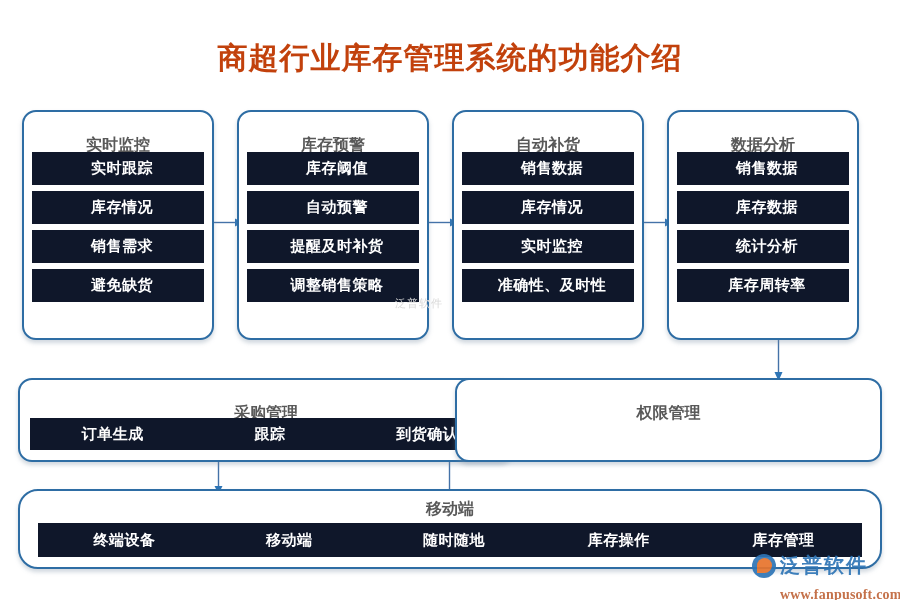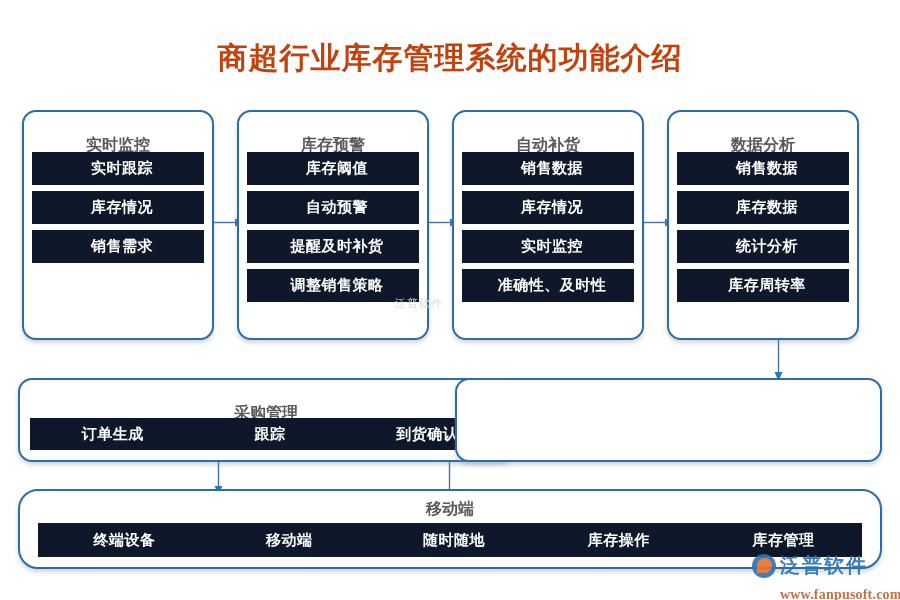--- a/index.html
+++ b/index.html
@@ -210,20 +210,21 @@
 <div id="canvas">
 
   <div class="page-title">商超行业库存管理系统的功能介绍</div>
 
   <div class="card col-card" style="left:22px;">
     <div class="card-title">实时监控</div>
     <div class="col-items">
       <div class="bar">实时跟踪</div>
       <div class="bar">库存情况</div>
       <div class="bar">销售需求</div>
+      <div class="bar">避免缺货</div>
     </div>
   </div>
 
   <div class="card col-card" style="left:237px;">
     <div class="card-title">库存预警</div>
     <div class="col-items">
       <div class="bar">库存阈值</div>
       <div class="bar">自动预警</div>
       <div class="bar">提醒及时补货</div>
       <div class="bar">调整销售策略</div>
@@ -253,20 +254,21 @@
   <div class="card row-card" style="left:18px; width:496px;">
     <div class="card-title">采购管理</div>
     <div class="row-items">
       <div class="bar">订单生成</div>
       <div class="bar">跟踪</div>
       <div class="bar">到货确认</div>
     </div>
   </div>
 
   <div class="card row-card" style="left:455px; width:427px;">
+    <div class="card-title">权限管理</div>
   </div>
 
   <div class="card wide-card">
     <div class="card-title">移动端</div>
     <div class="wide-items">
       <div class="bar">终端设备</div>
       <div class="bar">移动端</div>
       <div class="bar">随时随地</div>
       <div class="bar">库存操作</div>
       <div class="bar">库存管理</div>

